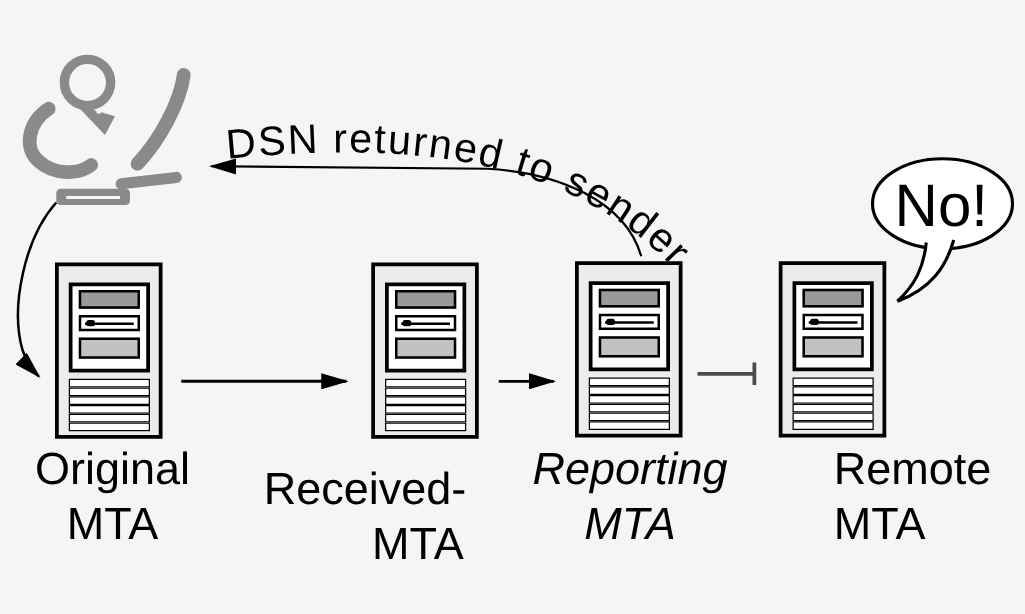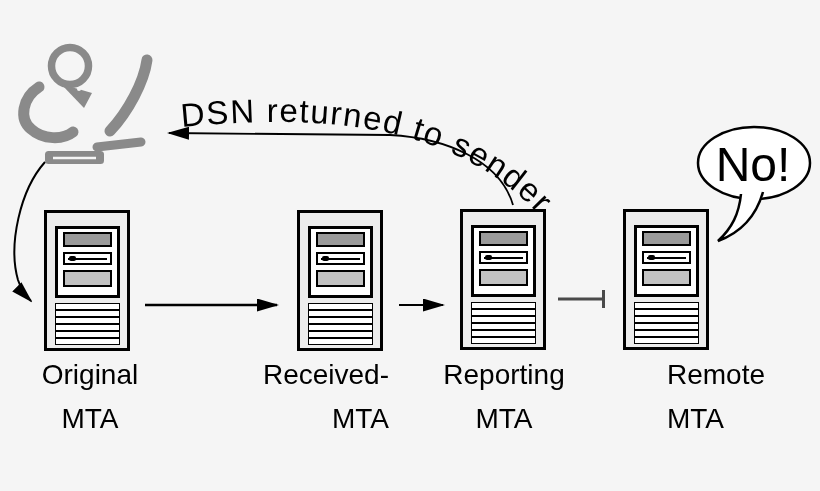--- a/index.html
+++ b/index.html
@@ -30,21 +30,21 @@
   .slot-a{height:15px;border:2.5px solid var(--outline);background:var(--server-slot-dark);margin-bottom:5px;}
   .slot-b{height:13px;border:2px solid var(--outline);background:#ffffff;position:relative;margin-bottom:5px;}
   .slit{position:absolute;left:3px;right:3px;top:4px;height:2px;background:var(--outline);}
   .slit::before{content:"";position:absolute;left:1px;top:-1.5px;width:7px;height:5px;border-radius:2px;background:var(--outline);}
   .slot-c{height:17px;border:2px solid var(--outline);background:var(--server-slot-light);}
   .vents{margin:5px auto 0;width:65px;}
   .slat{height:7px;box-sizing:border-box;border:1.8px solid var(--outline);background:#ffffff;}
   .slat + .slat{margin-top:0.2px;}
   
   .mta-label{
-    position:absolute;top:353px;font-size:28px;line-height:44px;color:var(--outline);
+    position:absolute;top:353px;font-size:36px;line-height:44px;color:var(--outline);
     white-space:nowrap;
   }
   .mta-label span{display:block;}
   .align-center{text-align:center;}
   .align-right{text-align:right;}
   .align-left{text-align:left;margin-left:47px;}
   
   svg.overlay{position:absolute;left:0;top:0;width:820px;height:491px;pointer-events:none;}
   .line-main{stroke:var(--outline);fill:none;}
   .line-blocked{stroke:var(--blocked-arrow);fill:none;}
@@ -129,25 +129,25 @@
       <div class="slat"></div>
       <div class="slat"></div>
       <div class="slat"></div>
     </div>
   </div>
 
   <div class="mta-label align-center" style="left:15px;width:150px;">
     <span>Original</span>
     <span>MTA</span>
   </div>
-  <div class="mta-label align-right" style="left:229px;width:160px;">
+  <div class="mta-label align-right" style="left:211px;width:160px;margin-top:16px;">
     <span>Received-</span>
     <span>MTA</span>
   </div>
-  <div class="mta-label align-center" style="left:424px;width:160px;">
+  <div class="mta-label align-center" style="left:424px;width:160px;font-style:italic;">
     <span>Reporting</span>
     <span>MTA</span>
   </div>
   <div class="mta-label align-left" style="left:620px;width:160px;">
     <span>Remote</span>
     <span>MTA</span>
   </div>
 
   <svg class="overlay" viewBox="0 0 820 491">
     <defs>

